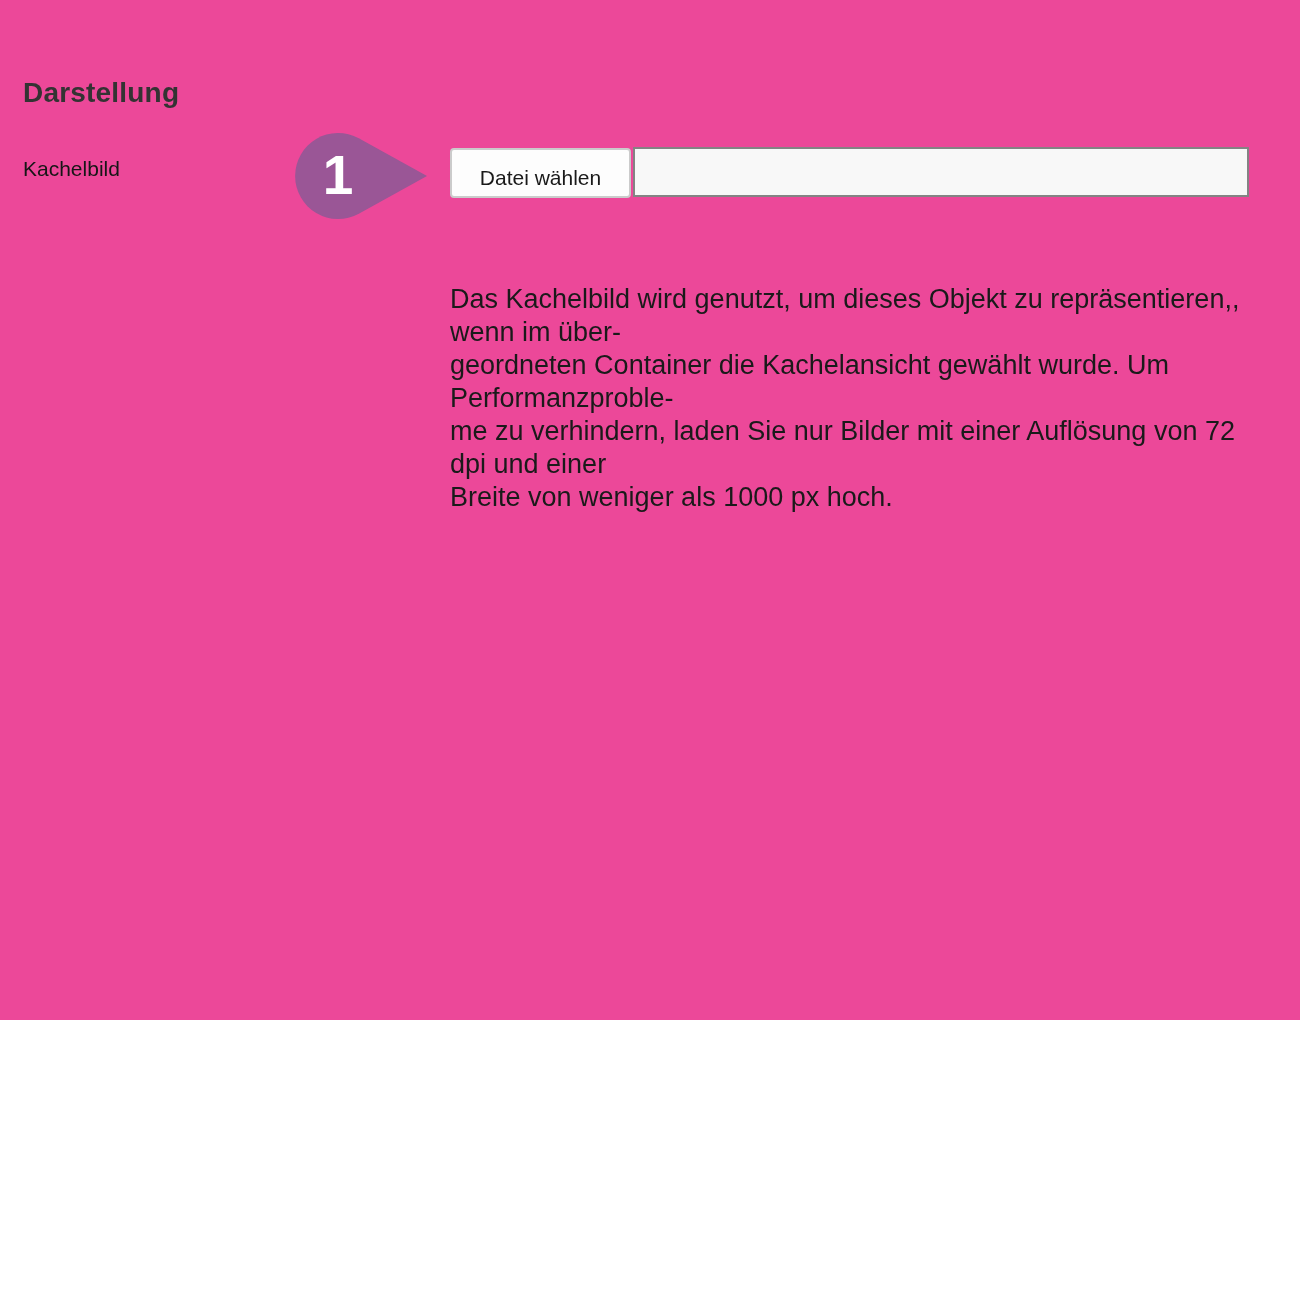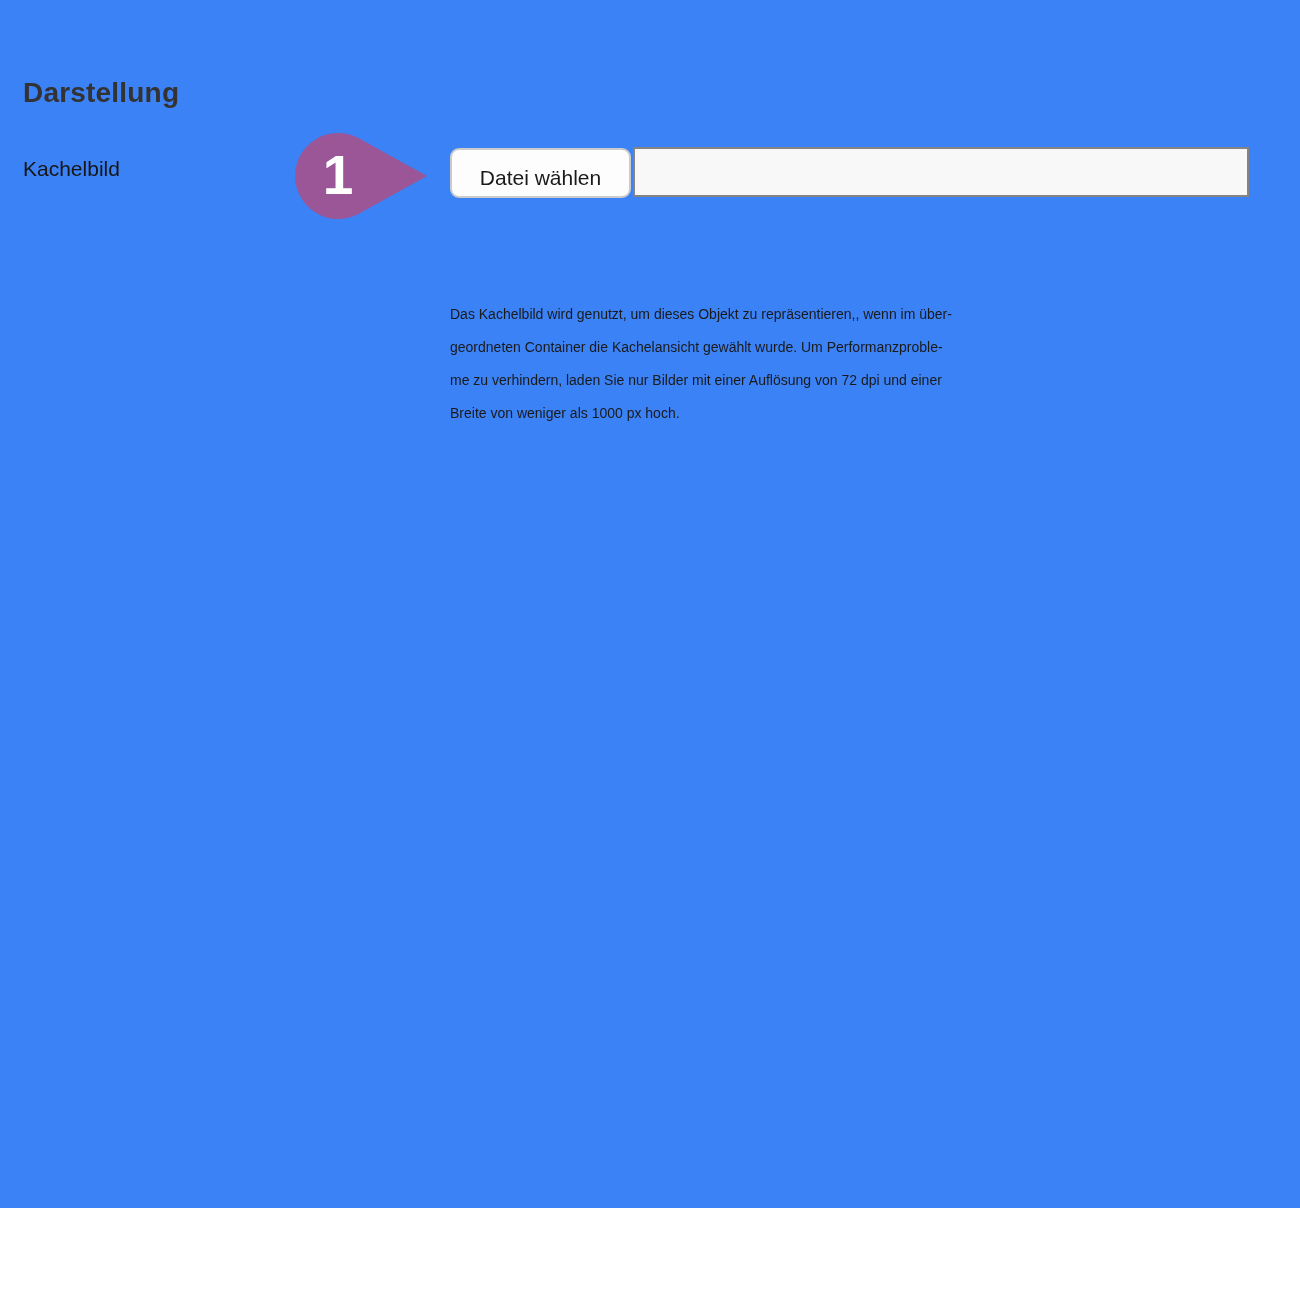--- a/index.html
+++ b/index.html
@@ -5,22 +5,22 @@
   html, body {
     margin: 0;
     padding: 0;
     background: #ffffff;
     font-family: "Liberation Sans", "DejaVu Sans", sans-serif;
     color: #161616;
   }
   .canvas {
     position: relative;
     width: 1300px;
-    height: 1208px;
-    background: #3b82f6;
+    height: 1020px;
+    background: #ec4899;
     overflow: hidden;
   }
   .section-title {
     position: absolute;
     left: 23px;
     top: 54px;
     font-size: 28px;
     font-weight: bold;
     color: #333333;
     letter-spacing: 0.2px;
@@ -62,21 +62,21 @@
   }
   .choose-file-button {
     position: absolute;
     left: 450px;
     top: 148px;
     width: 181px;
     height: 50px;
     box-sizing: border-box;
     background: #fdfdfd;
     border: 2px solid #cbcbcb;
-    border-radius: 9px;
+    border-radius: 4px;
     font-family: "Liberation Sans", "DejaVu Sans", sans-serif;
     font-size: 21px;
     color: #1a1a1a;
     text-align: center;
     padding: 16px;
     cursor: pointer;
   }
   .file-name-box {
     position: absolute;
     left: 633px;
@@ -105,23 +105,23 @@
     position: absolute;
     left: 450px;
     top: 238px;
     font-size: 21px;
     line-height: 26px;
     color: #1a1a1a;
   }
   .field-description {
     position: absolute;
     left: 450px;
-    top: 298px;
+    top: 283px;
     width: 812px;
-    font-size: 14px;
+    font-size: 27px;
     line-height: 33px;
     color: #1a1a1a;
     white-space: pre-line;
   }
 </style>
 </head>
 <body>
 
 <div class="canvas">
 

